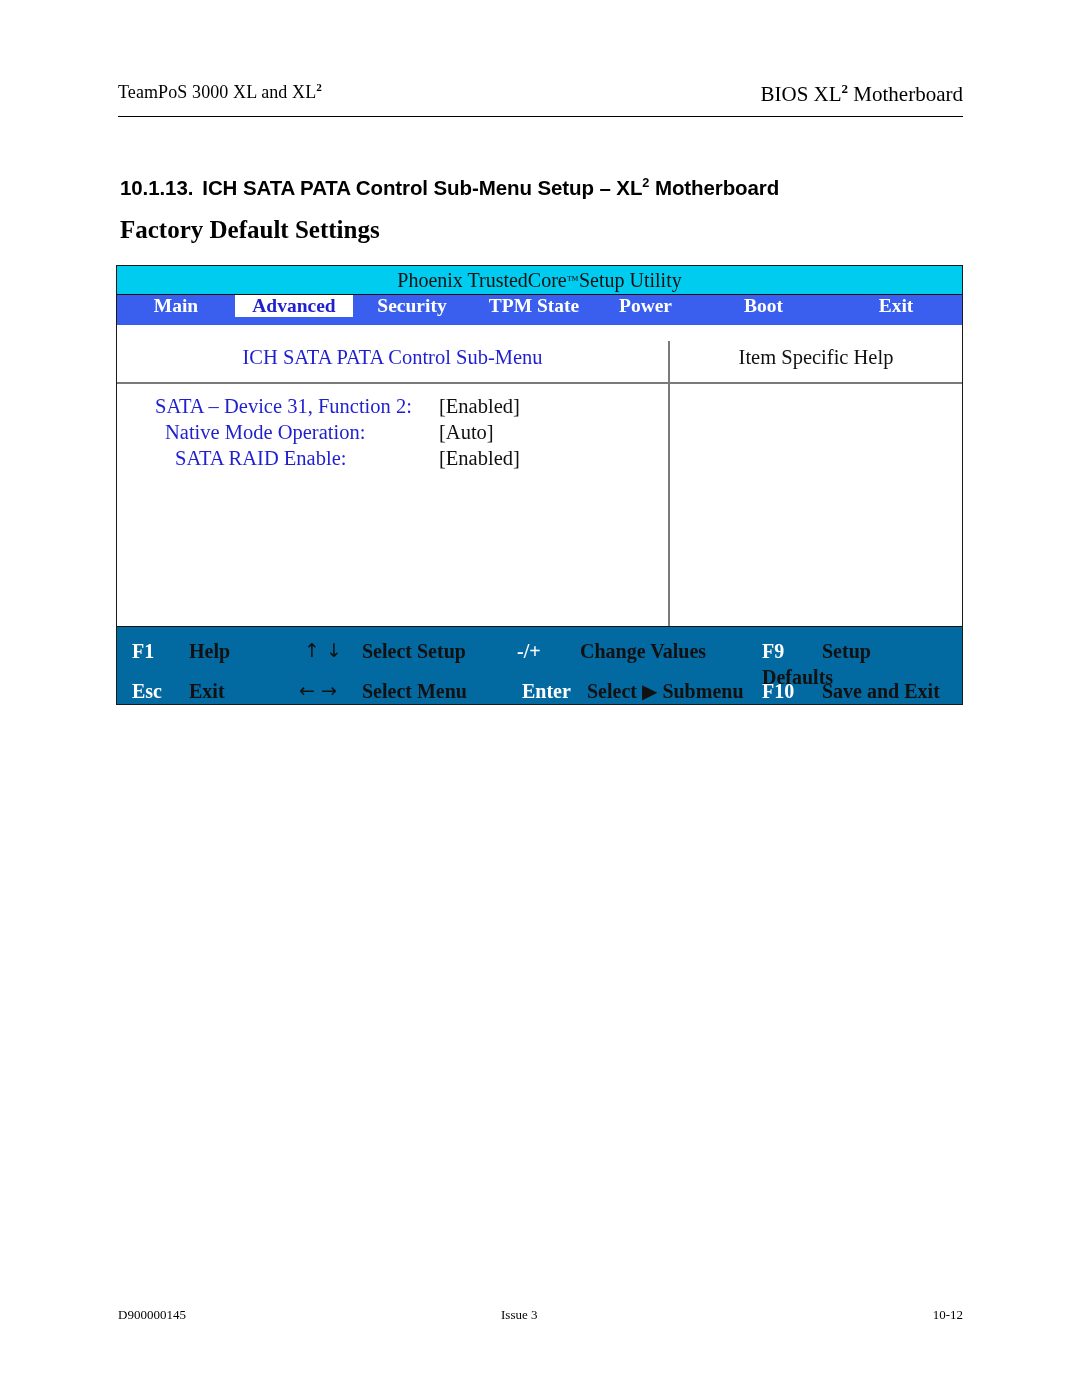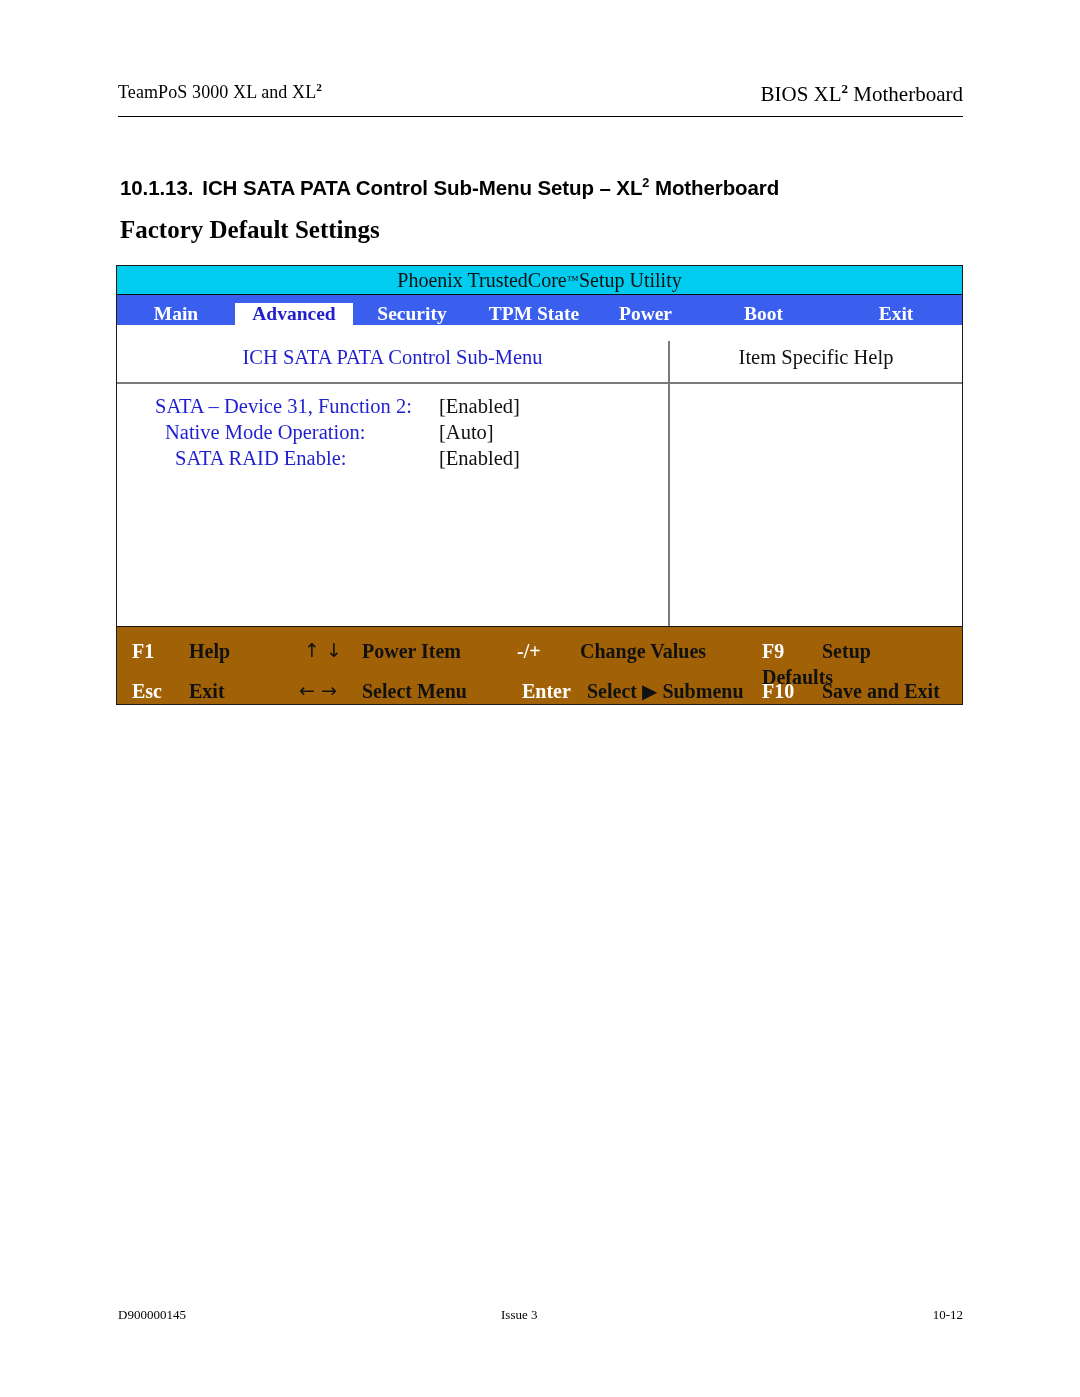--- a/index.html
+++ b/index.html
@@ -95,21 +95,21 @@
   .bios-titlebar .tm {
     font-size: 0.62em;
     vertical-align: super;
     line-height: 0;
   }
 
   .bios-menubar {
     height: 30px;
     background: #3a5fee;
     display: flex;
-    align-items: flex-end;
+    align-items: flex-start;
     box-sizing: border-box;
     position: relative;
   }
   .menu-tab {
     display: flex;
     align-items: center;
     justify-content: center;
     color: #ffffff;
     font-weight: bold;
     font-size: 19.5px;
@@ -194,21 +194,21 @@
     color: #111;
   }
 
   
   .bios-keys {
     position: absolute;
     left: 0;
     right: 0;
     bottom: 0;
     height: 78px;
-    background: #a16207;
+    background: #0369a1;
     border-top: 1.5px solid #111;
     box-sizing: border-box;
   }
   .key-item {
     position: absolute;
     font-weight: bold;
     font-size: 20px;
     white-space: nowrap;
     line-height: 1;
   }
@@ -306,21 +306,21 @@
         <span class="setting-value">[Enabled]</span>
       </div>
     </div>
   </div>
 
   <div class="bios-keys">
 
     <span class="key-item key-name" style="left:15px;  top:14px">F1</span>
     <span class="key-item key-desc" style="left:72px;  top:14px">Help</span>
     <span class="key-item arrow-glyph" style="left:187px; top:14px">↑ ↓</span>
-    <span class="key-item key-desc" style="left:245px; top:14px">Power Item</span>
+    <span class="key-item key-desc" style="left:245px; top:14px">Select Setup</span>
     <span class="key-item key-name" style="left:400px; top:14px">-/+</span>
     <span class="key-item key-desc" style="left:463px; top:14px">Change Values</span>
     <span class="key-item key-name" style="left:645px; top:14px">F9</span>
     <span class="key-item key-desc" style="left:705px; top:14px">Setup</span>
     <span class="key-item key-desc" style="left:645px; top:40px">Defaults</span>
 
     <span class="key-item key-name" style="left:15px;  top:54px">Esc</span>
     <span class="key-item key-desc" style="left:72px;  top:54px">Exit</span>
     <span class="key-item arrow-glyph" style="left:182px; top:54px">← →</span>
     <span class="key-item key-desc" style="left:245px; top:54px">Select Menu</span>

